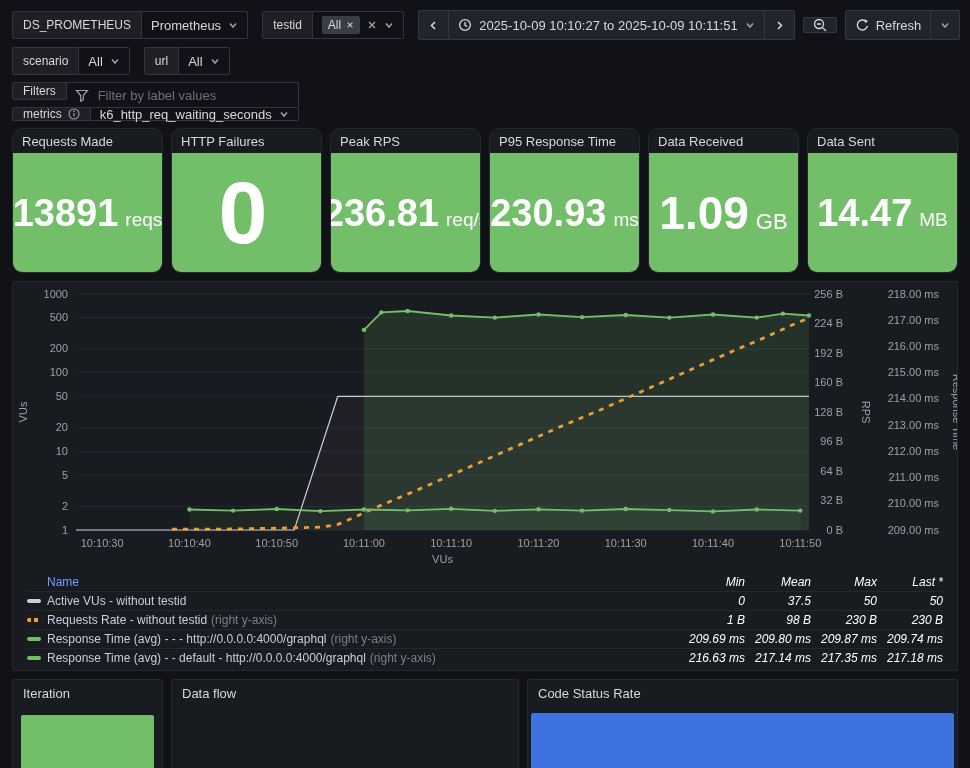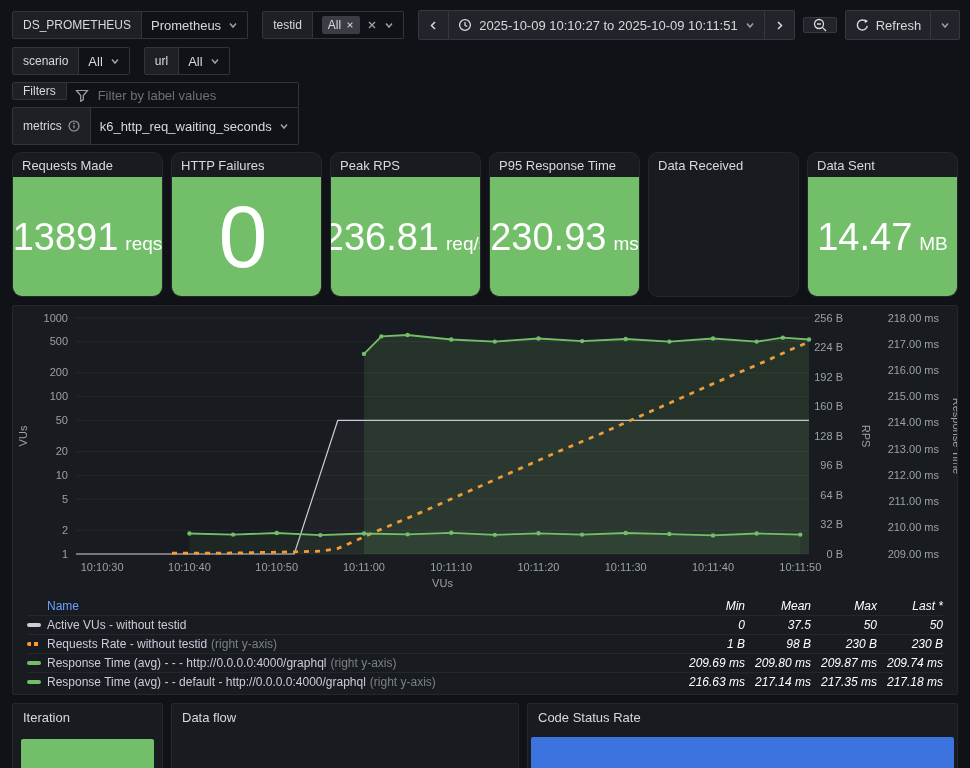--- a/index.html
+++ b/index.html
@@ -38,21 +38,21 @@
   
   .section-header { display:flex; align-items:center; gap:8px; margin:12px 0 8px 4px;
                     font-size:14px; font-weight:500; color:#e8e9ea; cursor:pointer; }
 
   
   .stats-row { display:flex; gap:8px; height:145px; }
   .stat { flex:1; display:flex; flex-direction:column; background:#181b1f; border:1px solid #25272d; border-radius:10px; overflow:hidden; }
   .stat-title { padding:5px 9px 4px; font-size:13px; color:#d8d9da; white-space:nowrap; }
   .stat-body { flex:1; background:#73bf69; display:flex; align-items:center; justify-content:center; color:#fff; }
   .stat-inner { display:flex; align-items:baseline; gap:7px; }
-  .stat-value { font-weight:400; line-height:1; }
+  .stat-value { font-weight:700; line-height:1; }
   .sz-l .stat-value { font-size:88px; }
   .sz-m .stat-value { font-size:46px; }
   .sz-s .stat-value { font-size:38px; }
   .stat-unit { font-weight:500; }
   .sz-l .stat-unit { font-size:30px; }
   .sz-m .stat-unit { font-size:22px; }
   .sz-s .stat-unit { font-size:19px; }
 
   
   .chart-panel { margin-top:8px; height:390px; background:#181b1f; border:1px solid #25272d; border-radius:2px;
@@ -215,21 +215,21 @@
           <svg width="14" height="13" viewBox="0 0 14 13">
               <path d="M1.5 1.5h11L8.3 6.5v4.1l-2.6 1.7V6.5z" fill="none" stroke="#9ca0a7" stroke-width="1.2"></path>
             </svg>
         </span>
         <input type="text" value="" placeholder="Filter by label values" style="">
       </div>
     </div>
   </div>
 
   <div class="trow">
-    <div class="var-group" style="height:38px">
+    <div class="var-group" style="height:14px">
       <div class="var-label">
         <span>metrics</span>
         <span class="icon">
           <svg width="12" height="12" viewBox="0 0 12 12">
               <circle cx="6" cy="6" r="5" fill="none" stroke="#9ca0a7" stroke-width="1.1"></circle>
               <path d="M6 5.2v3" stroke="#9ca0a7" stroke-width="1.2"></path>
               <circle cx="6" cy="3.4" r="0.8" fill="#9ca0a7"></circle>
             </svg>
         </span>
       </div>
@@ -277,20 +277,26 @@
       <div class="stat-title">P95 Response Time</div>
       <div class="stat-body sz-s">
           <span class="stat-inner">
         <span class="stat-value">230.93</span>
         <span class="stat-unit">ms</span>
           </span>
       </div>
     </div>
     <div class="stat">
       <div class="stat-title">Data Received</div>
+      <div class="stat-body sz-m">
+          <span class="stat-inner">
+        <span class="stat-value">1.09</span>
+        <span class="stat-unit">GB</span>
+          </span>
+      </div>
     </div>
     <div class="stat">
       <div class="stat-title">Data Sent</div>
       <div class="stat-body sz-s">
           <span class="stat-inner">
         <span class="stat-value">14.47</span>
         <span class="stat-unit">MB</span>
           </span>
       </div>
     </div>

